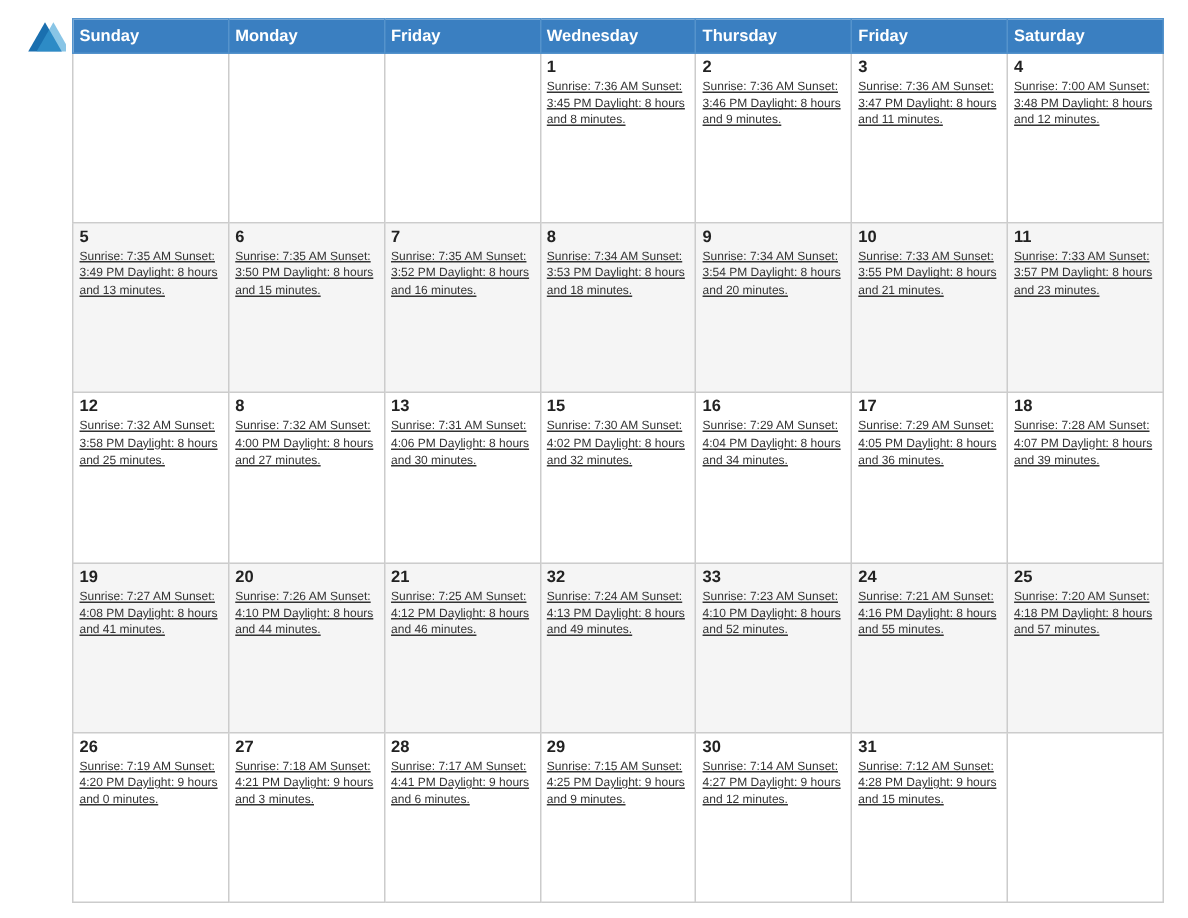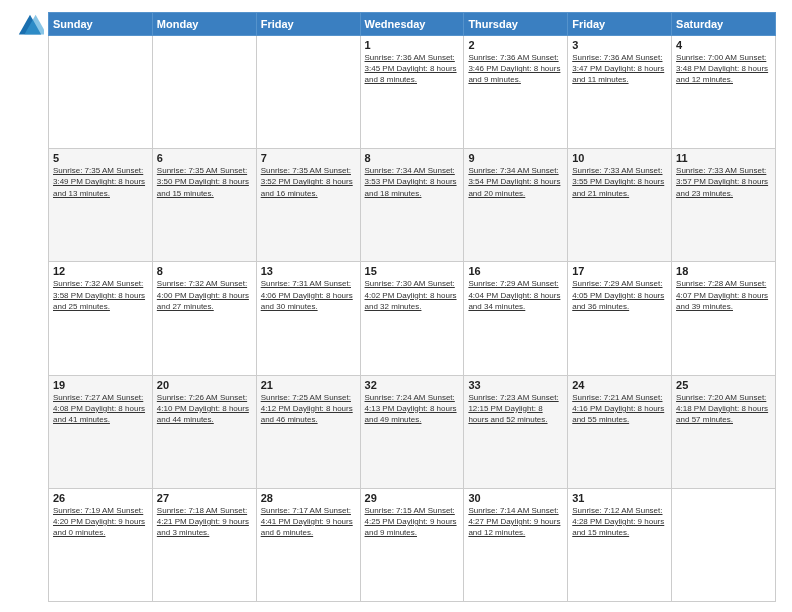--- a/index.html
+++ b/index.html
@@ -277,21 +277,21 @@
           </td>
           <td>
             <span class="day-number">32</span>
             <div class="day-info">Sunrise: 7:24 AM
 Sunset: 4:13 PM
 Daylight: 8 hours and 49 minutes.</div>
           </td>
           <td>
             <span class="day-number">33</span>
             <div class="day-info">Sunrise: 7:23 AM
-Sunset: 12:15 PM
+Sunset: 4:10 PM
 Daylight: 8 hours and 52 minutes.</div>
           </td>
           <td>
             <span class="day-number">24</span>
             <div class="day-info">Sunrise: 7:21 AM
 Sunset: 4:16 PM
 Daylight: 8 hours and 55 minutes.</div>
           </td>
           <td>
             <span class="day-number">25</span>

